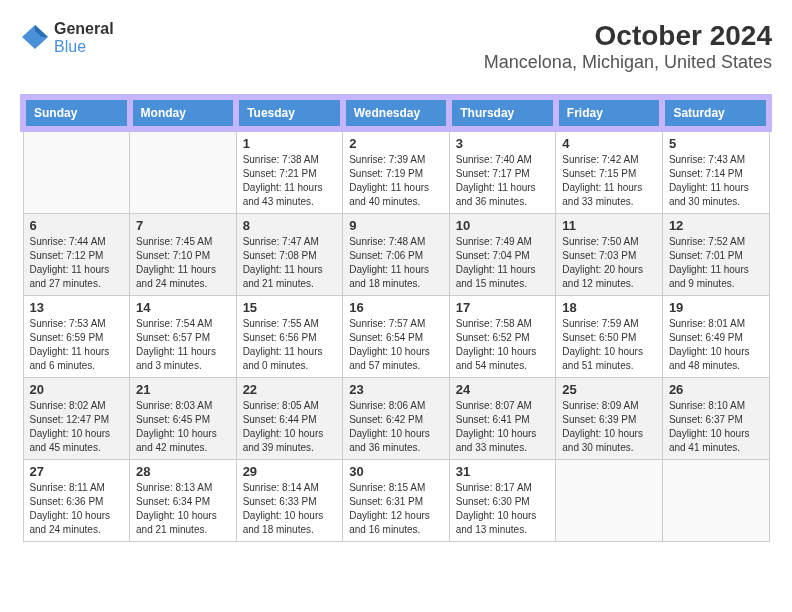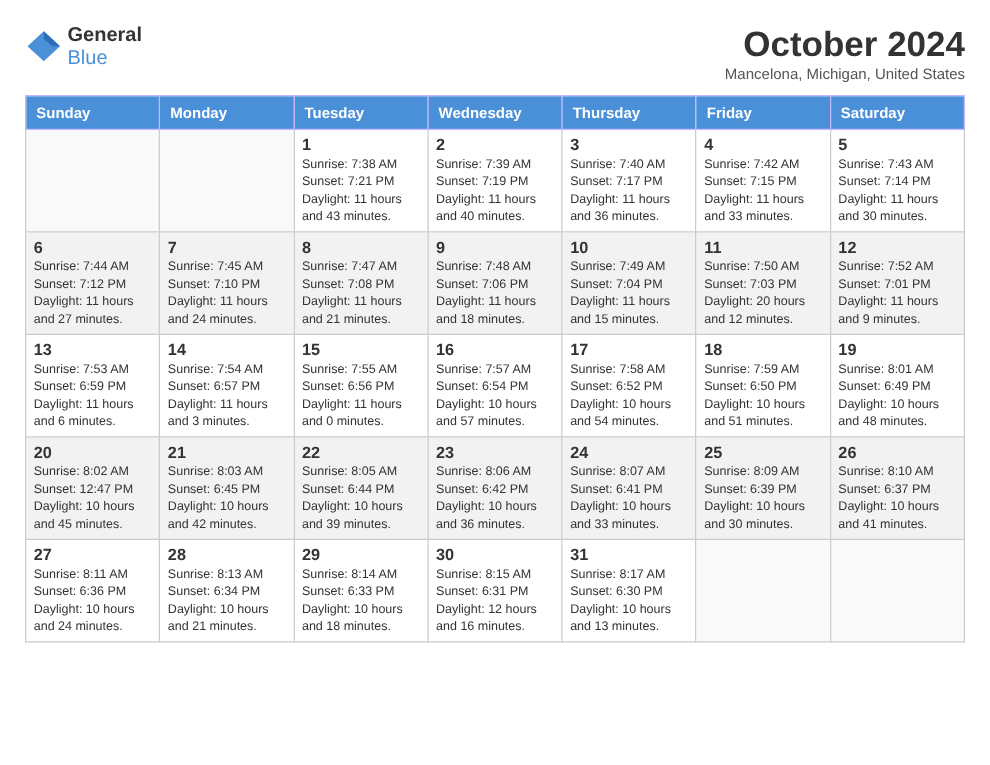--- a/index.html
+++ b/index.html
@@ -7,21 +7,21 @@
       font-family: Arial, sans-serif;
       background: #fff;
       width: 792px;
       min-height: 612px;
       padding: 20px;
     }
     .header {
       display: flex;
       justify-content: space-between;
       align-items: flex-start;
-      margin-bottom: 10px;
+      margin-bottom: 21px;
     }
     .logo {
       display: flex;
       align-items: center;
     }
     .logo-text {
       display: flex;
       flex-direction: column;
       line-height: 1.1;
     }
@@ -42,35 +42,35 @@
     }
     .title-area {
       text-align: right;
     }
     .month-title {
       font-size: 28px;
       font-weight: bold;
       color: #333;
     }
     .location {
-      font-size: 12px;
+      font-size: 18px;
       color: #555;
     }
     .calendar {
       width: 100%;
       border-collapse: collapse;
     }
     .calendar th {
       background: #4a90d9;
       color: #fff;
       font-size: 12px;
       font-weight: bold;
       padding: 6px 8px;
       text-align: left;
-      border: 1px solid #c4b5fd;
+      border: 6px solid #c4b5fd;
     }
     .calendar td {
       border: 1px solid #ccc;
       vertical-align: top;
       padding: 4px 6px;
       width: calc(100% / 7);
       min-height: 80px;
       font-size: 10px;
       color: #333;
       background: #fff;

